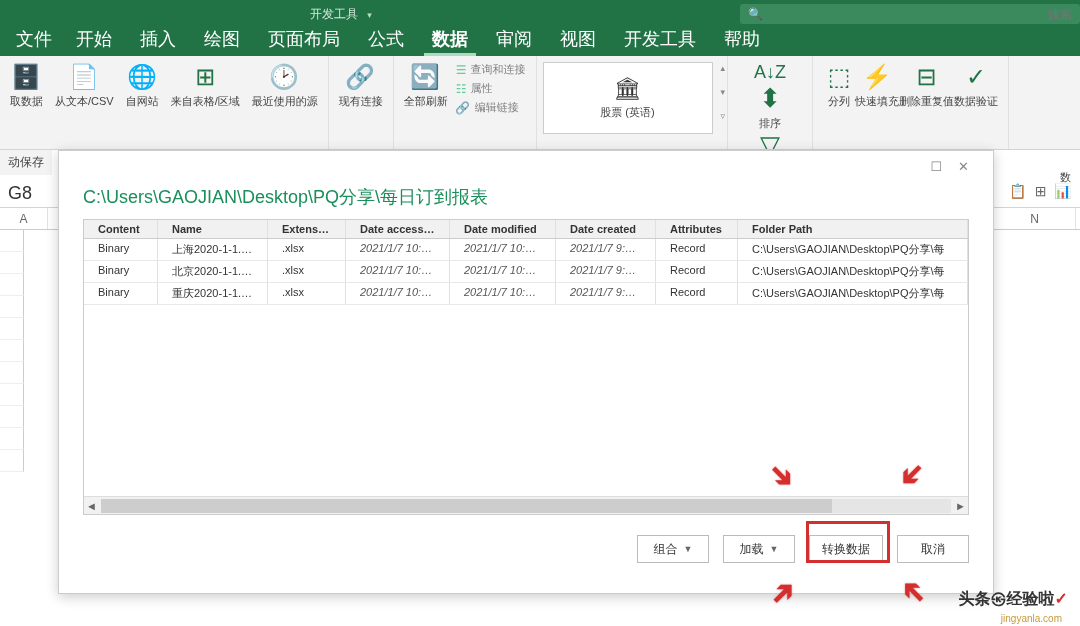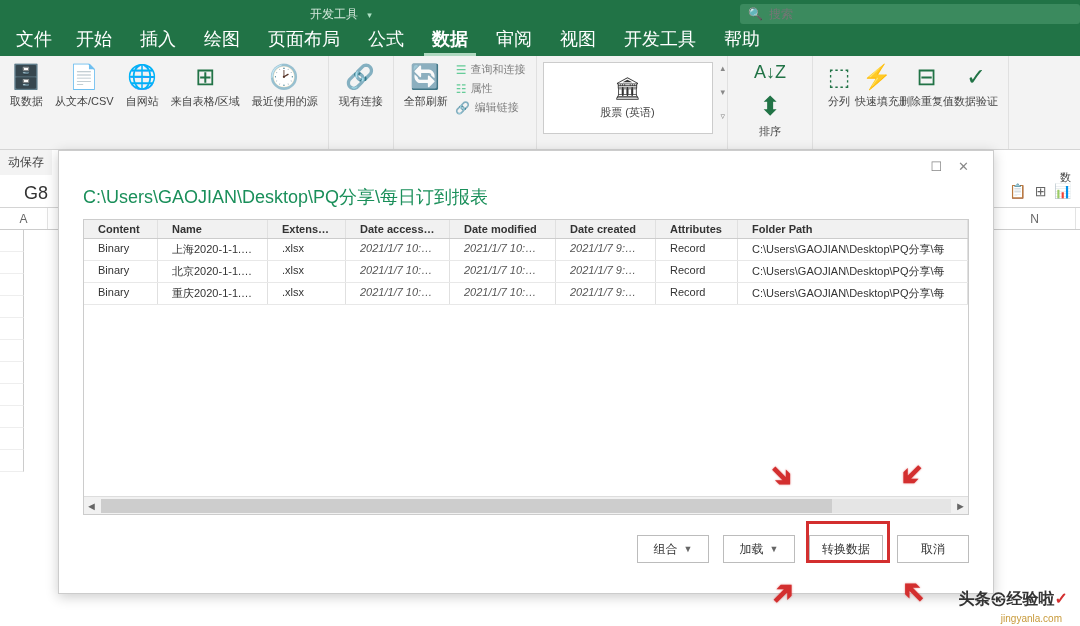--- a/index.html
+++ b/index.html
@@ -4,21 +4,21 @@
   <style>
     * { margin: 0; padding: 0; box-sizing: border-box; font-family: "Microsoft YaHei", "Segoe UI", sans-serif; }
     body { width: 1080px; height: 626px; background: #fff; overflow: hidden; position: relative; }
 
     
     .title-bar { height: 28px; background: #217346; display: flex; align-items: center; color: #fff; font-size: 12px; }
     .workbook-name { margin-left: 310px; color: #d4e8dc; }
     .workbook-name .arrow { margin-left: 6px; font-size: 9px; color:#aee0c4;}
     .search-box { margin-left: auto; width: 340px; height: 20px; background: #3b8a5e; border-radius: 3px; display: flex; align-items: center; padding: 0 8px; }
     .search-box .sicon { font-size: 12px; color: #cde8d8; margin-right: 6px; }
-    .search-box input { background: transparent; border: none; outline: none; font-size: 12px; color: #cde8d8; width: 100%; }
+    .search-box input { background: transparent; border: none; outline: none; font-size: 12px; color: #cde8d8; width: 100%; text-align: right; }
 
     
     .ribbon-tabs { height: 28px; background: #217346; display: flex; align-items: flex-end; padding-left: 6px; font-size: 18px; color: #fff; }
     .tab { padding: 5px 14px 5px 14px; cursor: pointer; }
     .tab.sm { padding: 5px 10px; }
     .tab.active { font-weight: 600; position:relative;}
     .tab.active::after{content:"";position:absolute;left:10%;right:10%;bottom:0;height:3px;background:#afd8c0;}
 
     
     .ribbon { background: #f3f3f3; border-bottom: 1px solid #d4d4d4; height: 94px; display: flex; align-items: stretch; font-size: 11px; color: #444; position: relative; overflow:hidden;}
@@ -35,21 +35,21 @@
     .vert-arrows{display:flex;flex-direction:column;font-size:9px;color:#888;justify-content:space-around;height:72px;padding:0 2px;}
     .big-btn .ic{font-size:26px;}
     .yellow{color:#f2b807;}
     .gray{color:#888;}
 
     
     .q-strip { position:absolute;left:0;top:150px;font-size:12px;color:#444;background:#f3f3f3;padding:4px 8px;}
 
     
     .namebox-row { height: 28px; display:flex;border-bottom:1px solid #d4d4d4; position:relative; background:#fff;}
-    .namebox { width: 50px; font-size: 18px; padding: 0 24px; color:#333; display:flex; align-items:center;}
+    .namebox { width: 50px; font-size: 18px; padding: 0 8px; color:#333; display:flex; align-items:center;}
     .right-icons{position:absolute;right:8px;top:3px;display:flex;gap:8px;font-size:14px;color:#666;}
 
     
     .sheet-area { position:relative; flex:1; background:#fff; }
     .col-headers { display:flex; height:22px; border-bottom:1px solid #ccc; font-size:12px; color:#666;}
     .col-headers .ch { border-right:1px solid #e3e3e3;display:flex;align-items:center;justify-content:center;}
     .row-headers{position:absolute;left:0;top:22px;bottom:0;width:24px;display:flex;flex-direction:column;}
     .row-headers .rh{height:22px;border-bottom:1px solid #eee;border-right:1px solid #ccc;font-size:11px;color:#666;display:flex;align-items:center;justify-content:center;}
 
     
@@ -159,21 +159,21 @@
     <div class="stocks-box">
       <span class="sic">🏛</span>
       <span style="font-size:11px;">股票 (英语)</span>
     </div>
     <div class="vert-arrows">
         <span>▴</span>
         <span>▾</span>
         <span>▿</span>
       </div>
   </div>
-  <div class="group" style="flex-direction:column;gap:8px;">
+  <div class="group" style="flex-direction:column;">
     <div class="btn-v">
         <div class="ic sm">A↓Z</div>
       </div>
     <div class="btn-v big-btn">
         <div class="ic">⬍</div>
         <div class="lbl">排序</div>
       </div>
     <div class="btn-v big-btn">
         <div class="ic">▽</div>
         <div class="lbl">筛选</div>

